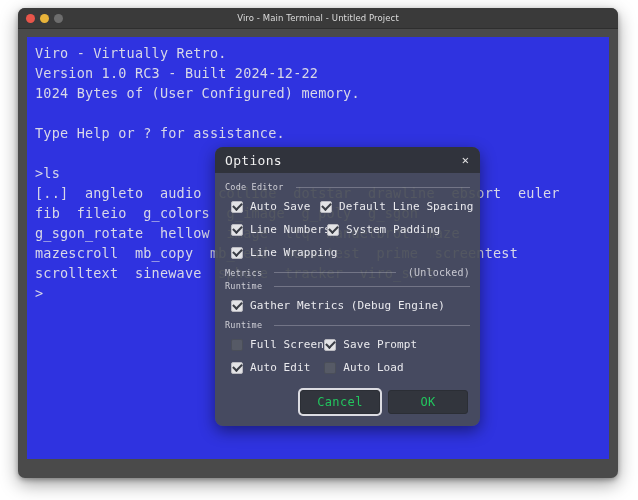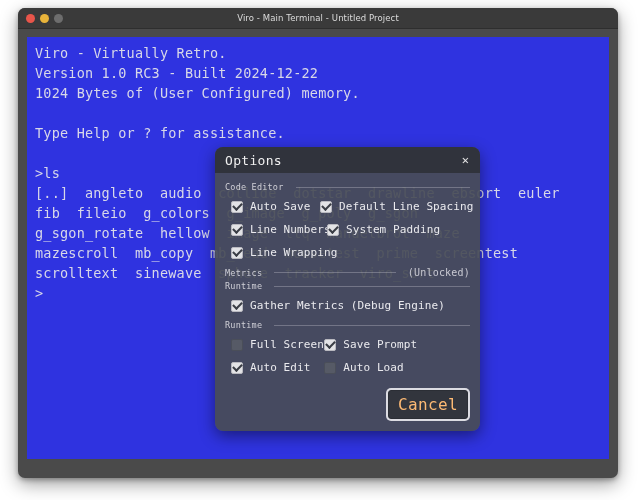--- a/index.html
+++ b/index.html
@@ -190,22 +190,22 @@
 
   
   .dlg-footer {
     display: flex;
     justify-content: flex-end;
     gap: 8px;
     padding: 8px 12px 12px 12px;
   }
   .btn {
     font-family: "DejaVu Sans Mono", monospace;
-    font-size: 16px;
-    color: #fdba74;
+    font-size: 12px;
+    color: #22c55e;
     background: #32353d;
     border: 1px solid #2b2e35;
     border-radius: 3px;
     padding: 4px 0;
     width: 78px;
     text-align: center;
     cursor: pointer;
     letter-spacing: 0.4px;
   }
   .btn.focused {
@@ -326,20 +326,21 @@
                   </label>
                   <label class="cell c2">
                     <span class="cb off"></span>
                     <span class="lbl">Auto Load</span>
                   </label>
                 </div>
               </div>
             </div>
           <div class="dlg-footer" id="dlg-footer">
               <div class="btn focused">Cancel</div>
+              <div class="btn">OK</div>
             </div>
         </div>
       </div>
     </div>
 
   </div>
 
 </div>
 
 </body></html>

